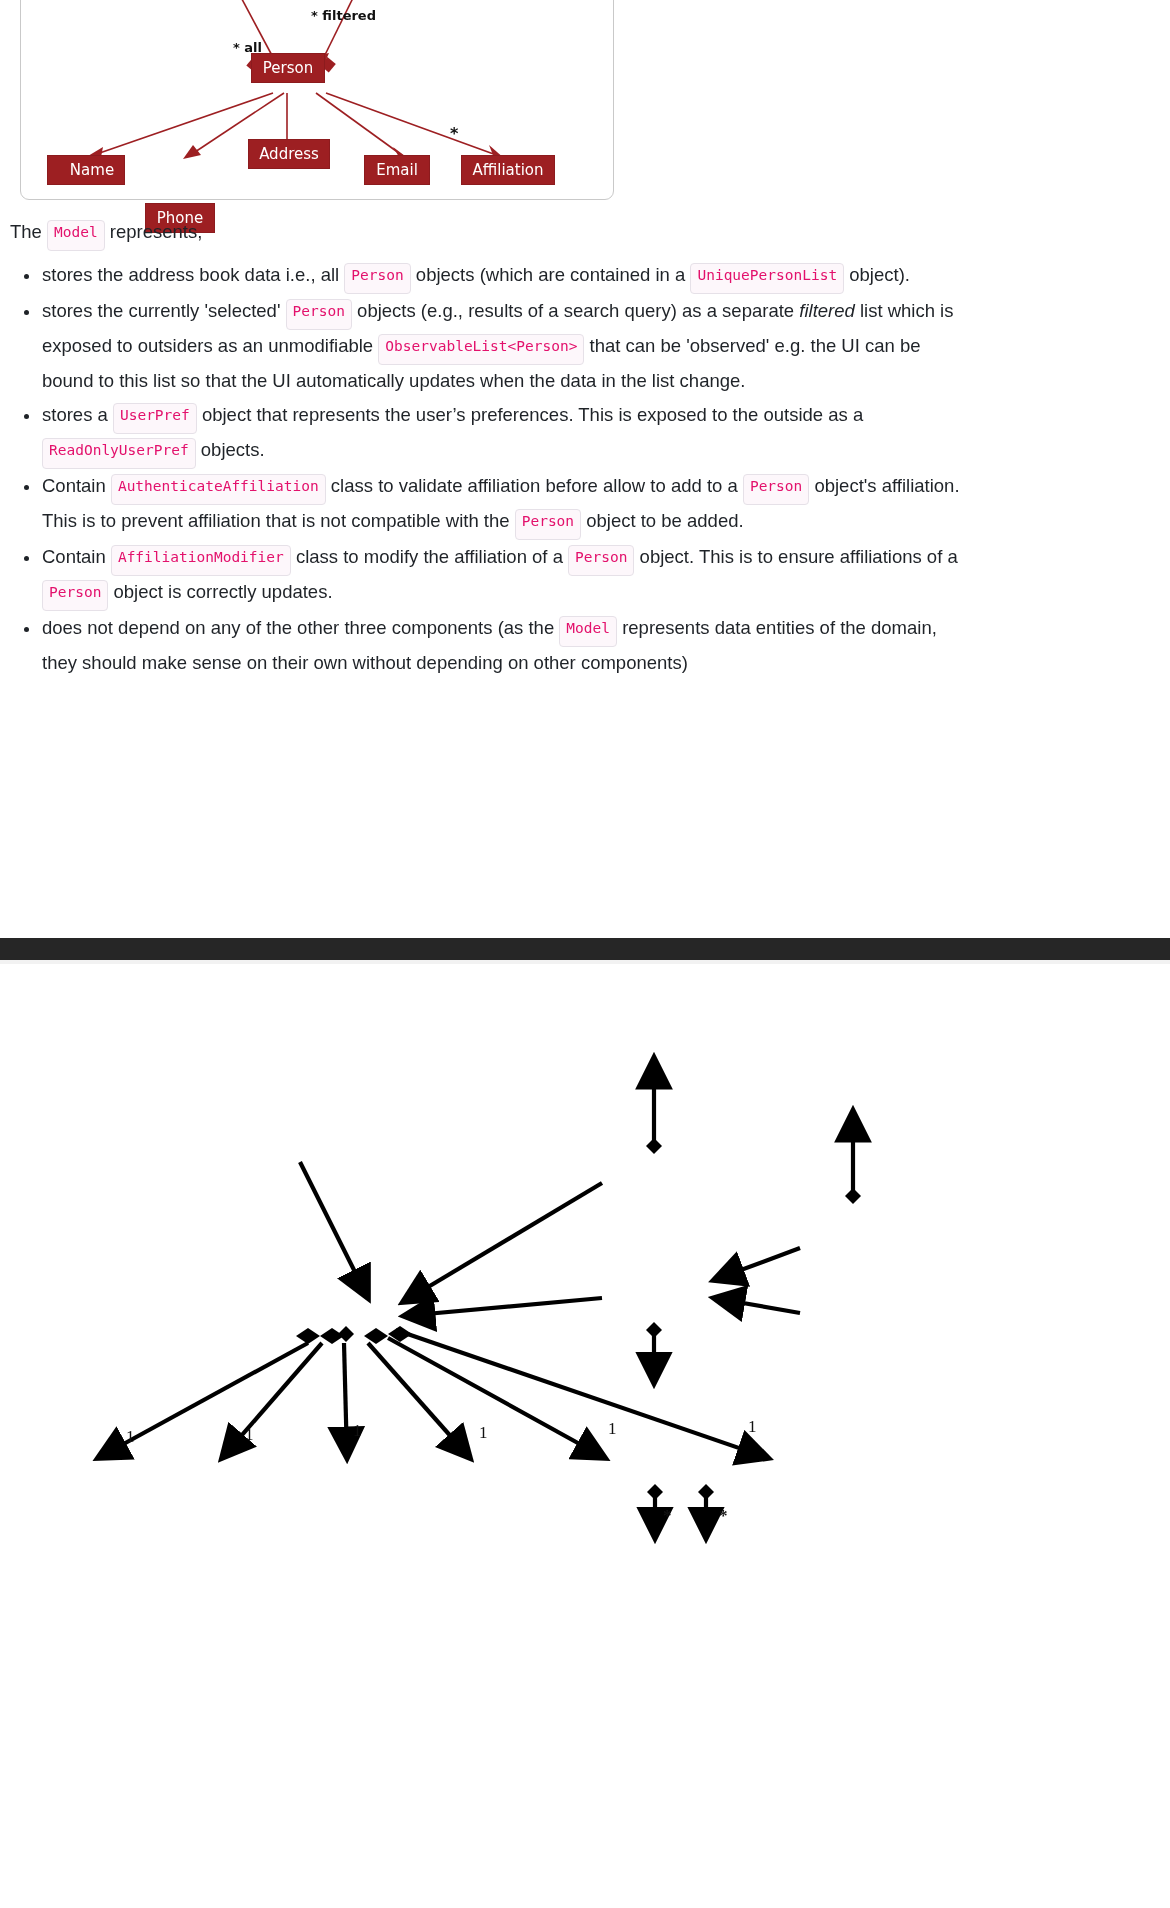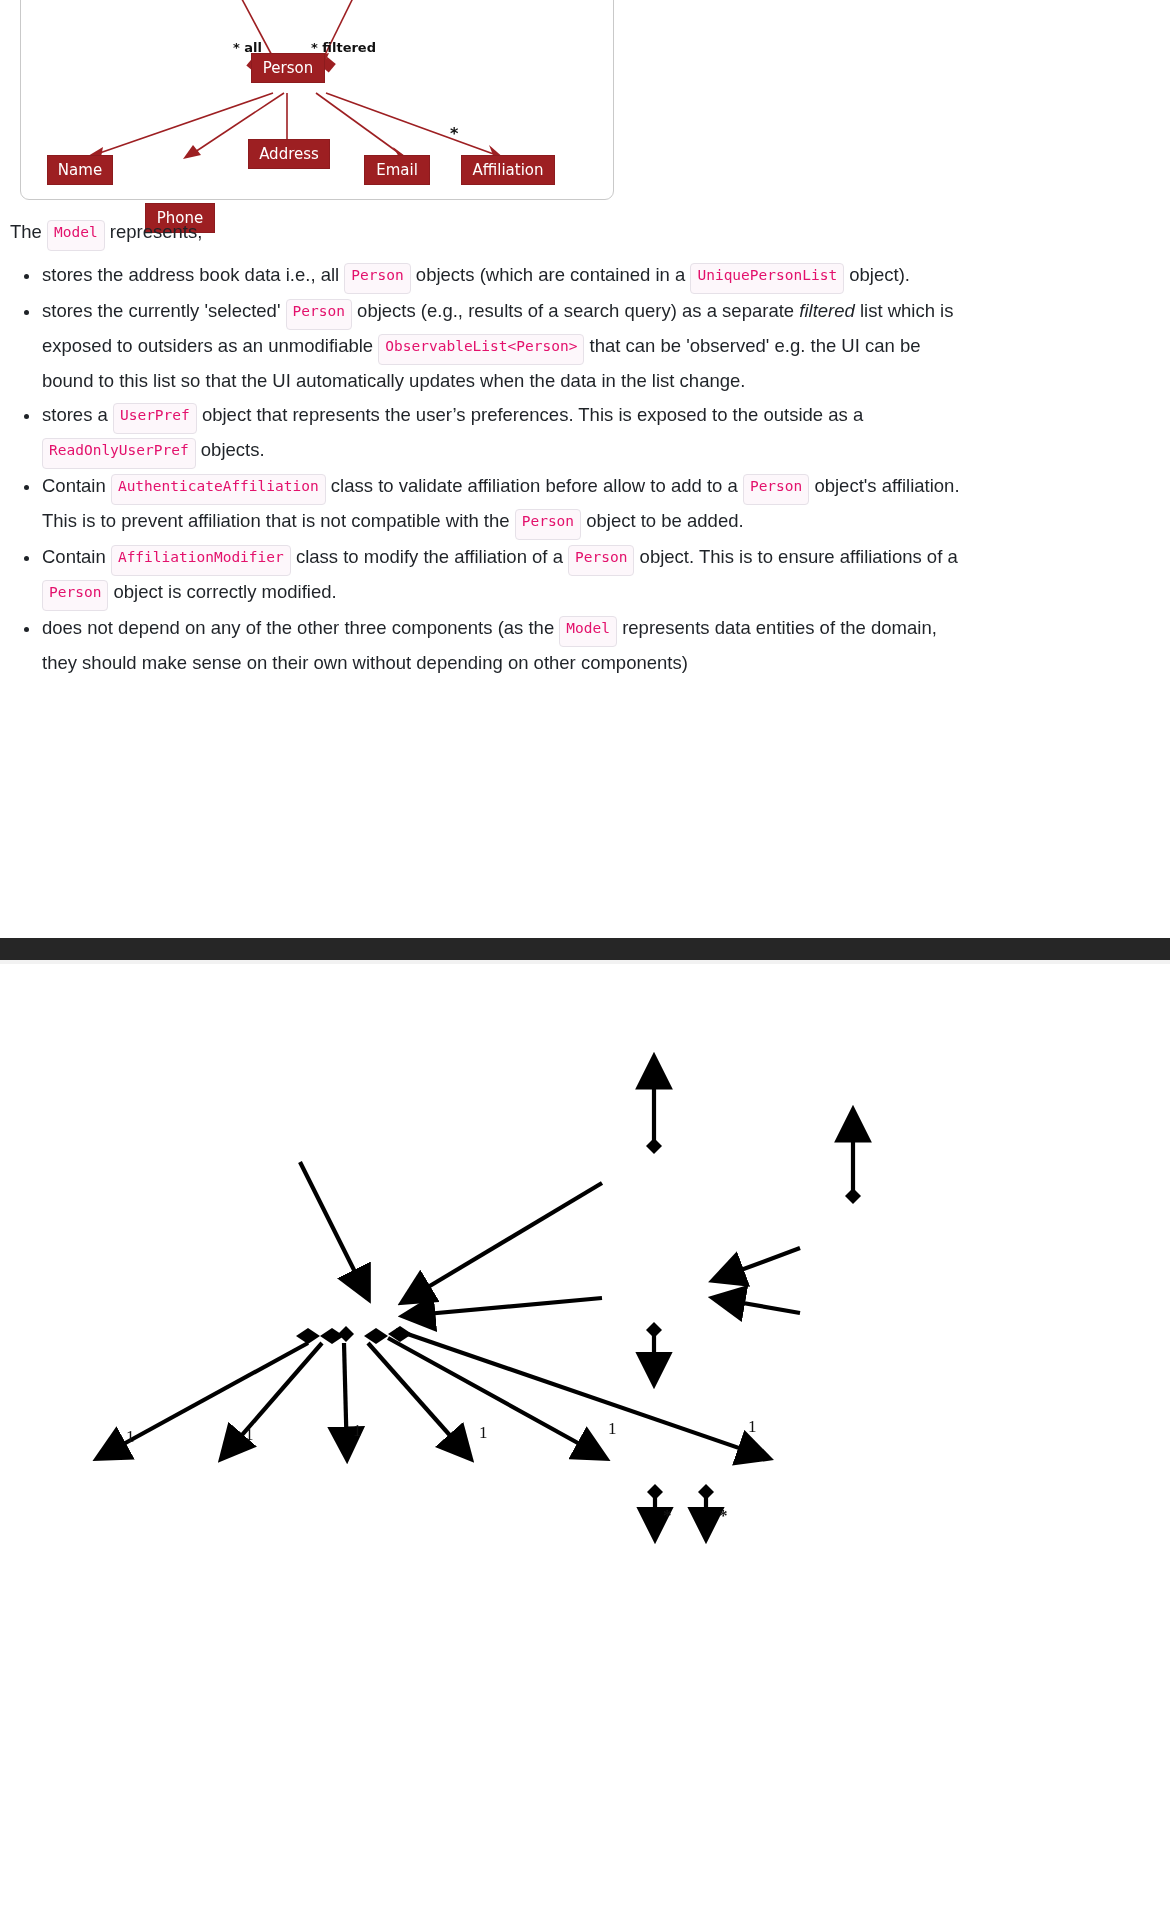--- a/index.html
+++ b/index.html
@@ -88,43 +88,43 @@
 
         <polygon points="62,218 82,206 80,216"></polygon>
         <polygon points="162,218 172,204 180,214"></polygon>
         <polygon points="266,220 259,204 273,204"></polygon>
         <polygon points="388,218 372,206 378,216"></polygon>
         <polygon points="484,218 468,204 472,214"></polygon>
       </g>
     </svg>
 
     <div class="redlabel" style="left:212px;top:83px;margin-top:16px;">* all</div>
-    <div class="redlabel" style="left:290px;top:67px;margin-top:32px;">* filtered</div>
+    <div class="redlabel" style="left:290px;top:67px;">* filtered</div>
     <div class="redlabel" style="left:429px;top:183px;font-size:16px;">*</div>
 
     <div class="umlbox" style="left:230px;top:112px;width:72px;height:28px;line-height:28px;">Person</div>
-    <div class="umlbox" style="left:26px;top:214px;width:64px;height:28px;line-height:28px;">Name</div>
+    <div class="umlbox" style="left:26px;top:214px;width:64px;height:28px;line-height:28px;padding-left:12px;">Name</div>
     <div class="umlbox" style="left:124px;top:226px;width:68px;height:28px;line-height:28px;margin-top:36px;">Phone</div>
     <div class="umlbox" style="left:227px;top:198px;width:80px;height:28px;line-height:28px;">Address</div>
     <div class="umlbox" style="left:343px;top:214px;width:64px;height:28px;line-height:28px;">Email</div>
     <div class="umlbox" style="left:440px;top:214px;width:92px;height:28px;line-height:28px;">Affiliation</div>
   </div>
 
   <div class="prose">
     <p>
       <span>The</span>
       <code class="c">Model</code>
       <span>represents,</span>
     </p>
     <ul class="bullets" id="bullet-list">
         <li><span>stores the address book data i.e., all </span><code class="c">Person</code><span> objects (which are contained in a </span><code class="c">UniquePersonList</code><span> object).</span></li>
         <li><span>stores the currently 'selected' </span><code class="c">Person</code><span> objects (e.g., results of a search query) as a separate </span><em class="it">filtered</em><span> list which is exposed to outsiders as an unmodifiable </span><code class="c">ObservableList&lt;Person&gt;</code><span> that can be 'observed' e.g. the UI can be bound to this list so that the UI automatically updates when the data in the list change.</span></li>
         <li><span>stores a </span><code class="c">UserPref</code><span> object that represents the user’s preferences. This is exposed to the outside as a </span><code class="c">ReadOnlyUserPref</code><span> objects.</span></li>
         <li><span>Contain </span><code class="c">AuthenticateAffiliation</code><span> class to validate affiliation before allow to add to a </span><code class="c">Person</code><span> object's affiliation. This is to prevent affiliation that is not compatible with the </span><code class="c">Person</code><span> object to be added.</span></li>
-        <li><span>Contain </span><code class="c">AffiliationModifier</code><span> class to modify the affiliation of a </span><code class="c">Person</code><span> object. This is to ensure affiliations of a </span><code class="c">Person</code><span> object is correctly modified.</span></li>
+        <li><span>Contain </span><code class="c">AffiliationModifier</code><span> class to modify the affiliation of a </span><code class="c">Person</code><span> object. This is to ensure affiliations of a </span><code class="c">Person</code><span> object is correctly updates.</span></li>
         <li><span>does not depend on any of the other three components (as the </span><code class="c">Model</code><span> represents data entities of the domain, they should make sense on their own without depending on other components)</span></li>
       </ul>
   </div>
 
   <div class="band"></div>
   <div class="band-shadow"></div>
 
   <div class="diagram">
     <svg width="1170" height="940">
       <defs>

